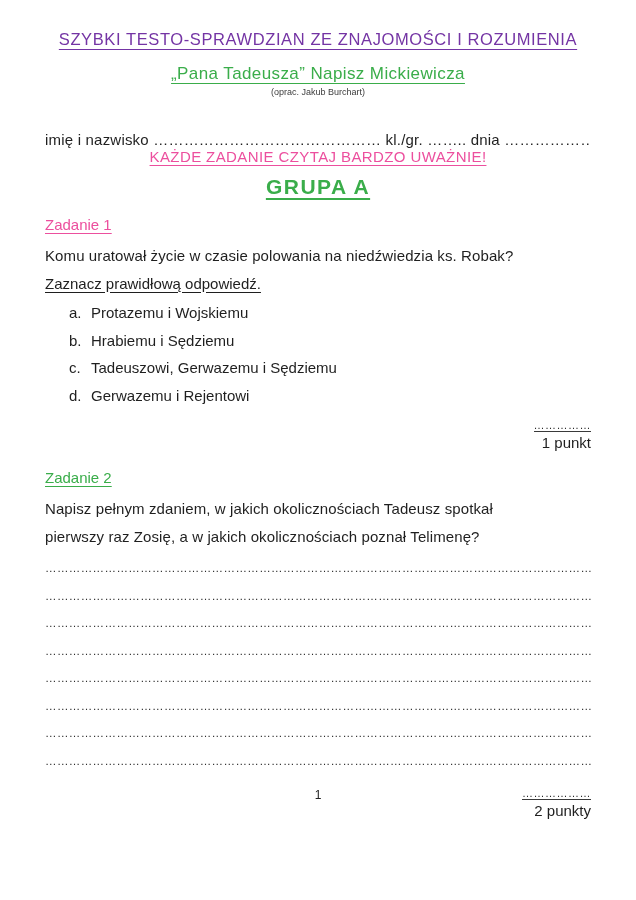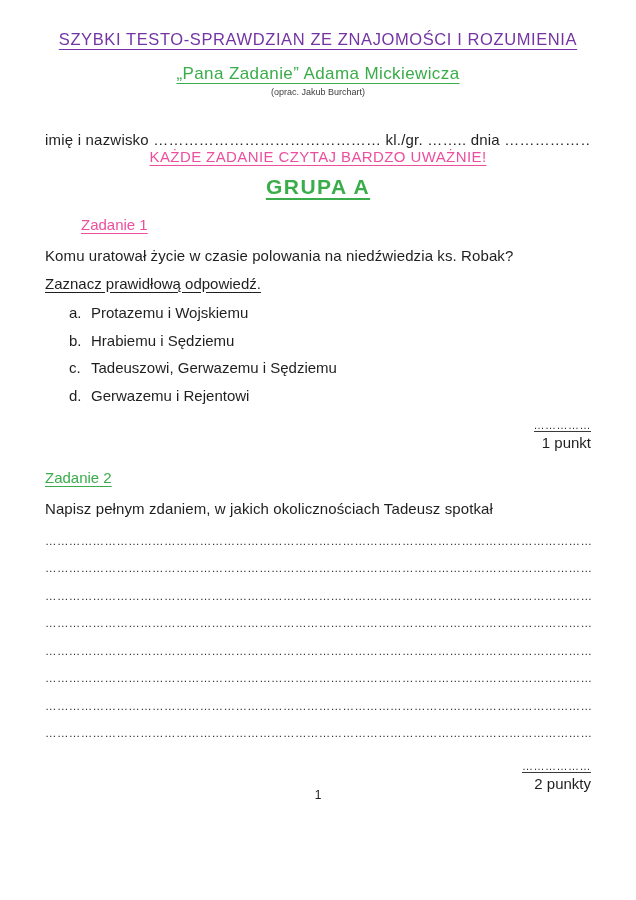--- a/index.html
+++ b/index.html
@@ -77,21 +77,21 @@
     text-decoration:underline;
     text-underline-offset:4px;
     font-weight:bold;
   }
   
   .task-heading{
     font-size:15px;
     text-decoration:underline;
     text-underline-offset:3px;
   }
-  .task1-heading{margin-top:17px;color:var(--pink);margin-left:36px;}
+  .task1-heading{margin-top:17px;color:var(--pink);}
   .task2-heading{margin-top:17px;color:var(--green);}
   .question{
     margin-top:9px;
     font-size:15px;
     line-height:27.5px;
     letter-spacing:0.1px;
   }
   .instruction{
     font-size:15px;
     line-height:27.5px;
@@ -149,21 +149,21 @@
     font-size:12px;
     color:#222;
   }
 </style>
 </head>
 <body>
 
 <div class="page">
 
   <div class="title">SZYBKI TESTO-SPRAWDZIAN ZE ZNAJOMOŚCI I ROZUMIENIA</div>
-  <div class="subtitle">„Pana Zadanie” Adama Mickiewicza</div>
+  <div class="subtitle">„Pana Tadeusza” Napisz Mickiewicza</div>
   <div class="credit">(oprac. Jakub Burchart)</div>
 
   <div class="student-line">imię i nazwisko ……………………………………… kl./gr. …….. dnia ………………</div>
 
   <div class="notice">KAŻDE ZADANIE CZYTAJ BARDZO UWAŻNIE!</div>
   <div class="group">GRUPA A</div>
 
   <section>
     <div class="task-heading task1-heading">Zadanie 1</div>
     <div class="question">Komu uratował życie w czasie polowania na niedźwiedzia ks. Robak?</div>
@@ -188,20 +188,21 @@
     </ul>
     <div class="points">
       <span class="score-dots">……………</span>
       <div class="points-label">1 punkt</div>
     </div>
   </section>
 
   <section>
     <div class="task-heading task2-heading">Zadanie 2</div>
     <div class="question">Napisz pełnym zdaniem, w jakich okolicznościach Tadeusz spotkał</div>
+    <div class="question" style="margin-top:0;">pierwszy raz Zosię, a w jakich okolicznościach poznał Telimenę?</div>
     <div class="answer-area">
       <div class="answer-line">……………………………………………………………………………………………………………………………………………………………</div>
       <div class="answer-line">……………………………………………………………………………………………………………………………………………………………</div>
       <div class="answer-line">……………………………………………………………………………………………………………………………………………………………</div>
       <div class="answer-line">……………………………………………………………………………………………………………………………………………………………</div>
       <div class="answer-line">……………………………………………………………………………………………………………………………………………………………</div>
       <div class="answer-line">……………………………………………………………………………………………………………………………………………………………</div>
       <div class="answer-line">……………………………………………………………………………………………………………………………………………………………</div>
       <div class="answer-line">……………………………………………………………………………………………………………………………………………………………</div>
     </div>

